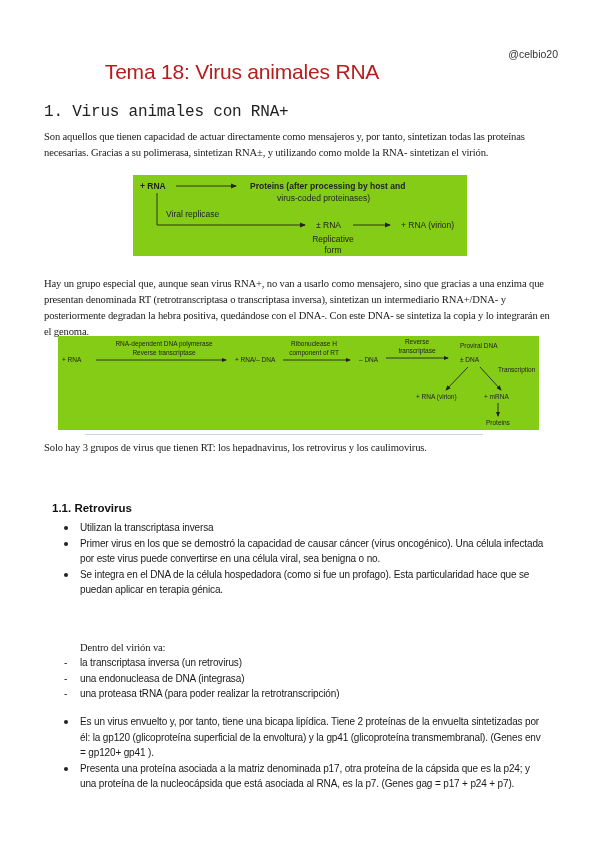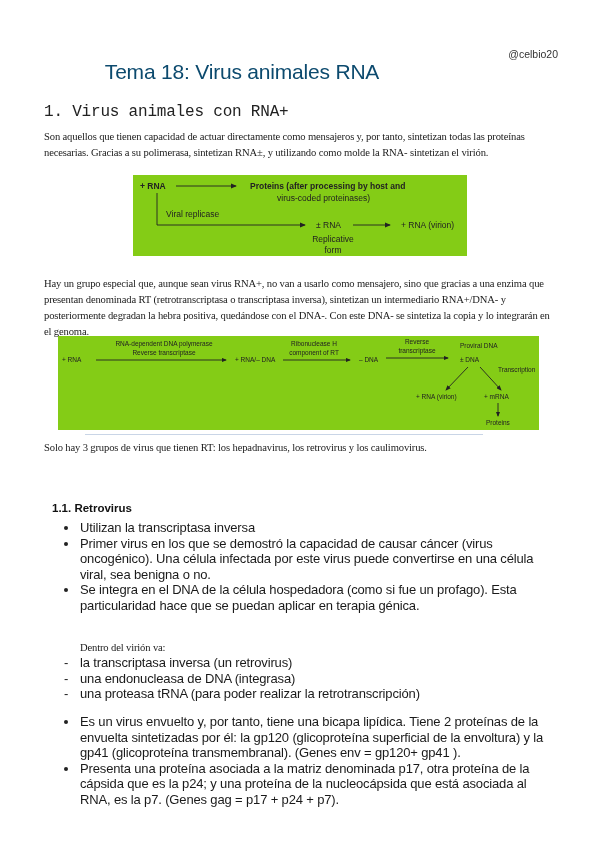--- a/index.html
+++ b/index.html
@@ -2,29 +2,29 @@
 <html><head>
 <meta charset="utf-8">
 <style>
   html, body { margin: 0; padding: 0; background: #ffffff; }
   body {
     width: 600px; height: 848px; position: relative; overflow: hidden;
     font-family: "Liberation Sans", sans-serif; color: #1a1a1a;
   }
   .abs { position: absolute; }
   .handle { top: 48px; right: 42px; font-size: 10.5px; color: #333; }
-  .title { top: 60px; left: 0; width: 484px; text-align: center; font-size: 21px; color: #0c4a6e; letter-spacing: -0.2px; }
+  .title { top: 60px; left: 0; width: 484px; text-align: center; font-size: 21px; color: #b91c1c; letter-spacing: -0.2px; }
   .h1 { top: 103px; left: 44px; font-size: 16px; color: #222; letter-spacing: -0.2px; font-family: Liberation Mono, monospace; }
   .para { left: 44px; width: 515px; font-size: 10.6px; line-height: 16px; color: #1a1a1a; letter-spacing: -0.15px; font-family: Liberation Serif, serif; }
   .p1 { top: 129px; }
   .p2 { top: 276px; }
   .p3 { top: 440px; }
   .h2 { top: 502px; left: 52px; font-size: 11.5px; font-weight: bold; color: #111; }
   .blist { margin: 0; padding: 0; list-style: none; }
-  .blist li { position: relative; padding-left: 16px; font-size: 13px; line-height: 15.6px; letter-spacing: -0.15px; }
+  .blist li { position: relative; padding-left: 16px; font-size: 10px; line-height: 15.6px; letter-spacing: -0.15px; }
   .blist li .bullet { position: absolute; left: 0; top: 6px; width: 4px; height: 4px; border-radius: 50%; background: #222; }
   .dlist li .dash { position: absolute; left: 0; top: 0; }
   .ul1 { top: 520px; left: 64px; width: 480px; }
   .p4 { top: 640px; padding-left: 36px; }
   .ul2 { top: 655px; left: 64px; width: 480px; }
   .ul3 { top: 714px; left: 64px; width: 480px; }
   .fig { background: #84cc16; }
   .fig1 { left: 133px; top: 175px; width: 334px; height: 81px; }
   .fig2 { left: 58px; top: 336px; width: 481px; height: 94px; }
   .fig-line { left: 85px; top: 434px; width: 398px; height: 1px; background: #c9d5e6; }

